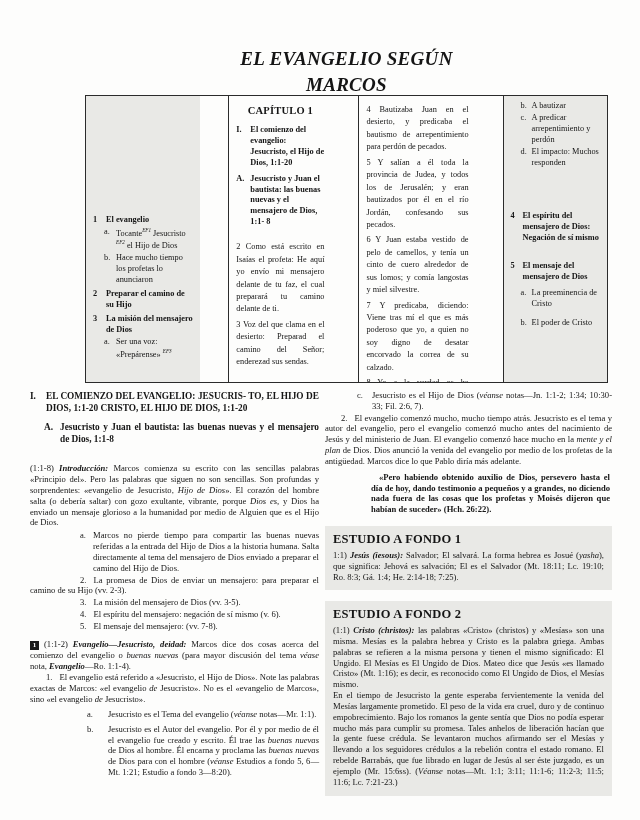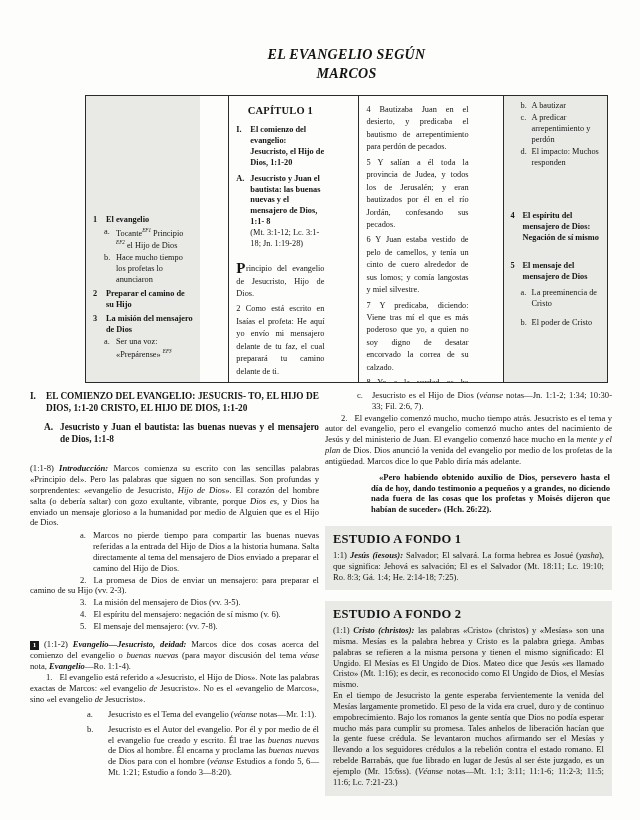--- a/index.html
+++ b/index.html
@@ -4,21 +4,21 @@
 <style>
   html,body{margin:0;padding:0;background:#d8d8d8;}
   .page{
     position:relative;width:640px;height:820px;margin:0 auto;
     background:#fdfdfc;color:var(--ink,#151515);
     font-family:"Liberation Serif","DejaVu Serif",serif;
     overflow:hidden;
   }
   
   .title{position:absolute;left:85px;top:46px;width:523px;text-align:center;
-    font-weight:bold;font-style:italic;font-size:14px;line-height:1.35;letter-spacing:.3px;}
+    font-weight:bold;font-style:italic;font-size:19px;line-height:1.35;letter-spacing:.3px;}
   
   .otable{position:absolute;left:85px;top:95px;width:523px;height:288px;
     display:flex;border:1px solid var(--border,#2b2b2b);box-sizing:border-box;
     font-size:8.3px;line-height:1.32;}
   .cell{box-sizing:border-box;padding:5px 6px 4px 7px;overflow:hidden;}
   .cell+.cell{border-left:1px solid var(--border,#2b2b2b);margin-left:28px;}
   .c1{width:143px;}.c2{width:127px;}.c3{width:145px;}.c4{width:130px;}
   .shade{background:var(--shade,#e9e9e6);}
   .oitem{position:relative;padding-left:13px;font-weight:bold;margin-top:3px;}
   .oitem .num{position:absolute;left:0;}
@@ -81,21 +81,21 @@
 
   <div class="otable">
 
     <div class="cell c1 shade">
       <div class="oitem gap-top-outline">
         <span class="num">1</span>
         <span>El evangelio</span>
       </div>
       <div class="osub">
         <span class="lbl">a.</span>
-        <span><span>Tocante</span><span class="rt-sup">EF1</span><span> Principio </span><span class="rt-sup">EF2</span><span> el Hijo de Dios</span></span>
+        <span><span>Tocante</span><span class="rt-sup">EF1</span><span> Jesucristo </span><span class="rt-sup">EF2</span><span> el Hijo de Dios</span></span>
       </div>
       <div class="osub">
         <span class="lbl">b.</span>
         <span><span>Hace mucho tiempo los profetas lo anunciaron</span></span>
       </div>
       <div class="oitem">
         <span class="num">2</span>
         <span>Preparar el camino de su Hijo</span>
       </div>
       <div class="oitem">
@@ -110,24 +110,22 @@
 
     <div class="cell c2">
       <div class="chapter">CAPÍTULO 1</div>
       <div class="o2">
         <span class="lbl">I.</span>
         <span>El comienzo del evangelio: Jesucristo, el Hijo de Dios, 1:1-20</span>
       </div>
       <div class="o2">
         <span class="lbl">A.</span>
         <span>Jesucristo y Juan el bautista: las buenas nuevas y el mensajero de Dios, 1:1- 8</span>
-        <div class="ref">(Mt. 3:1-12; Lc. 3:1-18; Jn. 1:19-28)</div>
       </div>
       <div class="scripture">
-        <div class="verse"><span class="rt-vcap">P</span><span>rincipio del evangelio de Jesucristo, Hijo de Dios.</span></div>
         <div class="verse">2  Como está escrito en Isaías el profeta: He aquí yo envío mi mensajero delante de tu faz, el cual preparará tu camino delante de ti.</div>
         <div class="verse">3  Voz del que clama en el desierto: Preparad el camino del Señor; enderezad sus sendas.</div>
       </div>
     </div>
 
     <div class="cell c3">
       <div class="verse">4 Bautizaba Juan en el desierto, y predicaba el bautismo de arrepentimiento para perdón de pecados.</div>
       <div class="verse">5 Y salían a él toda la provincia de Judea, y todos los de Jerusalén; y eran bautizados por él en el río Jordán, confesando sus pecados.</div>
       <div class="verse">6 Y Juan estaba vestido de pelo de camellos, y tenía un cinto de cuero alrededor de sus lomos; y comía langostas y miel silvestre.</div>
       <div class="verse">7 Y predicaba, diciendo: Viene tras mí el que es más poderoso que yo, a quien no soy digno de desatar encorvado la correa de su calzado.</div>

